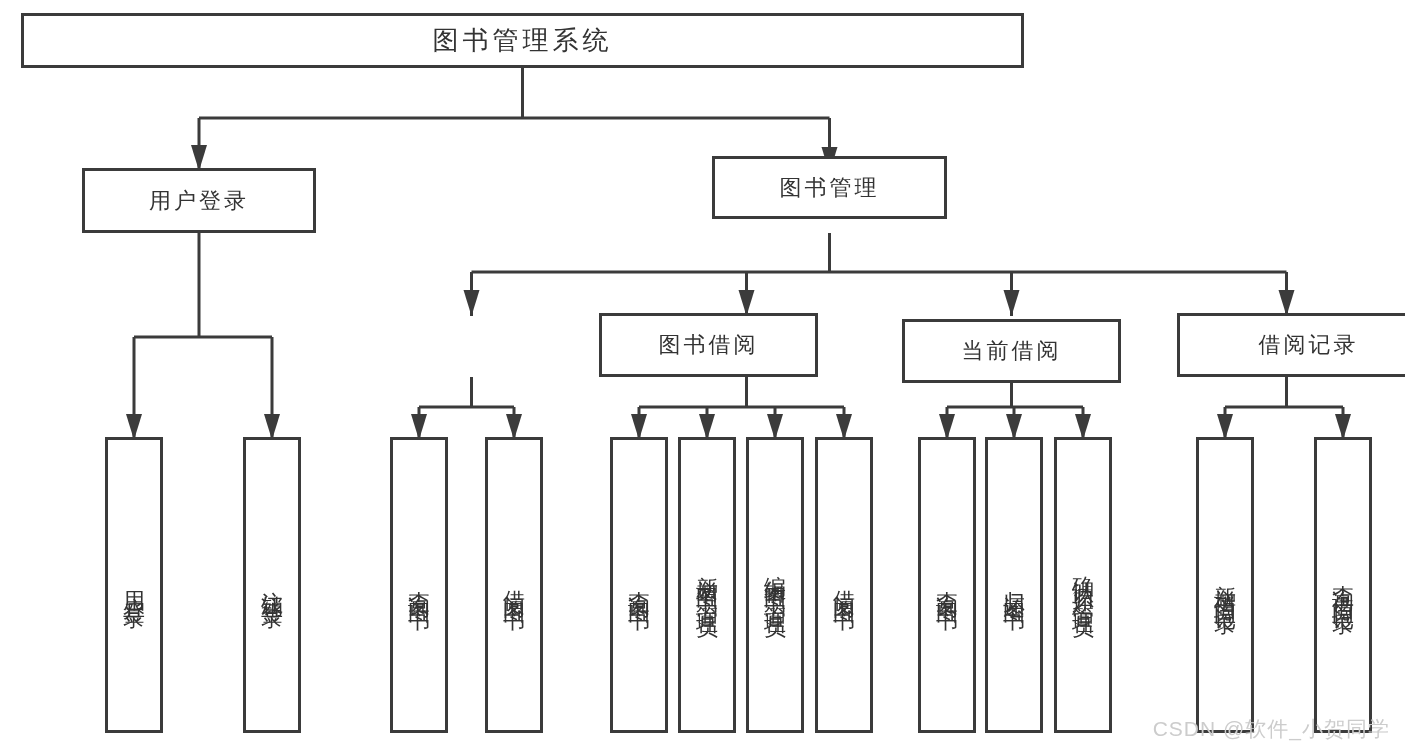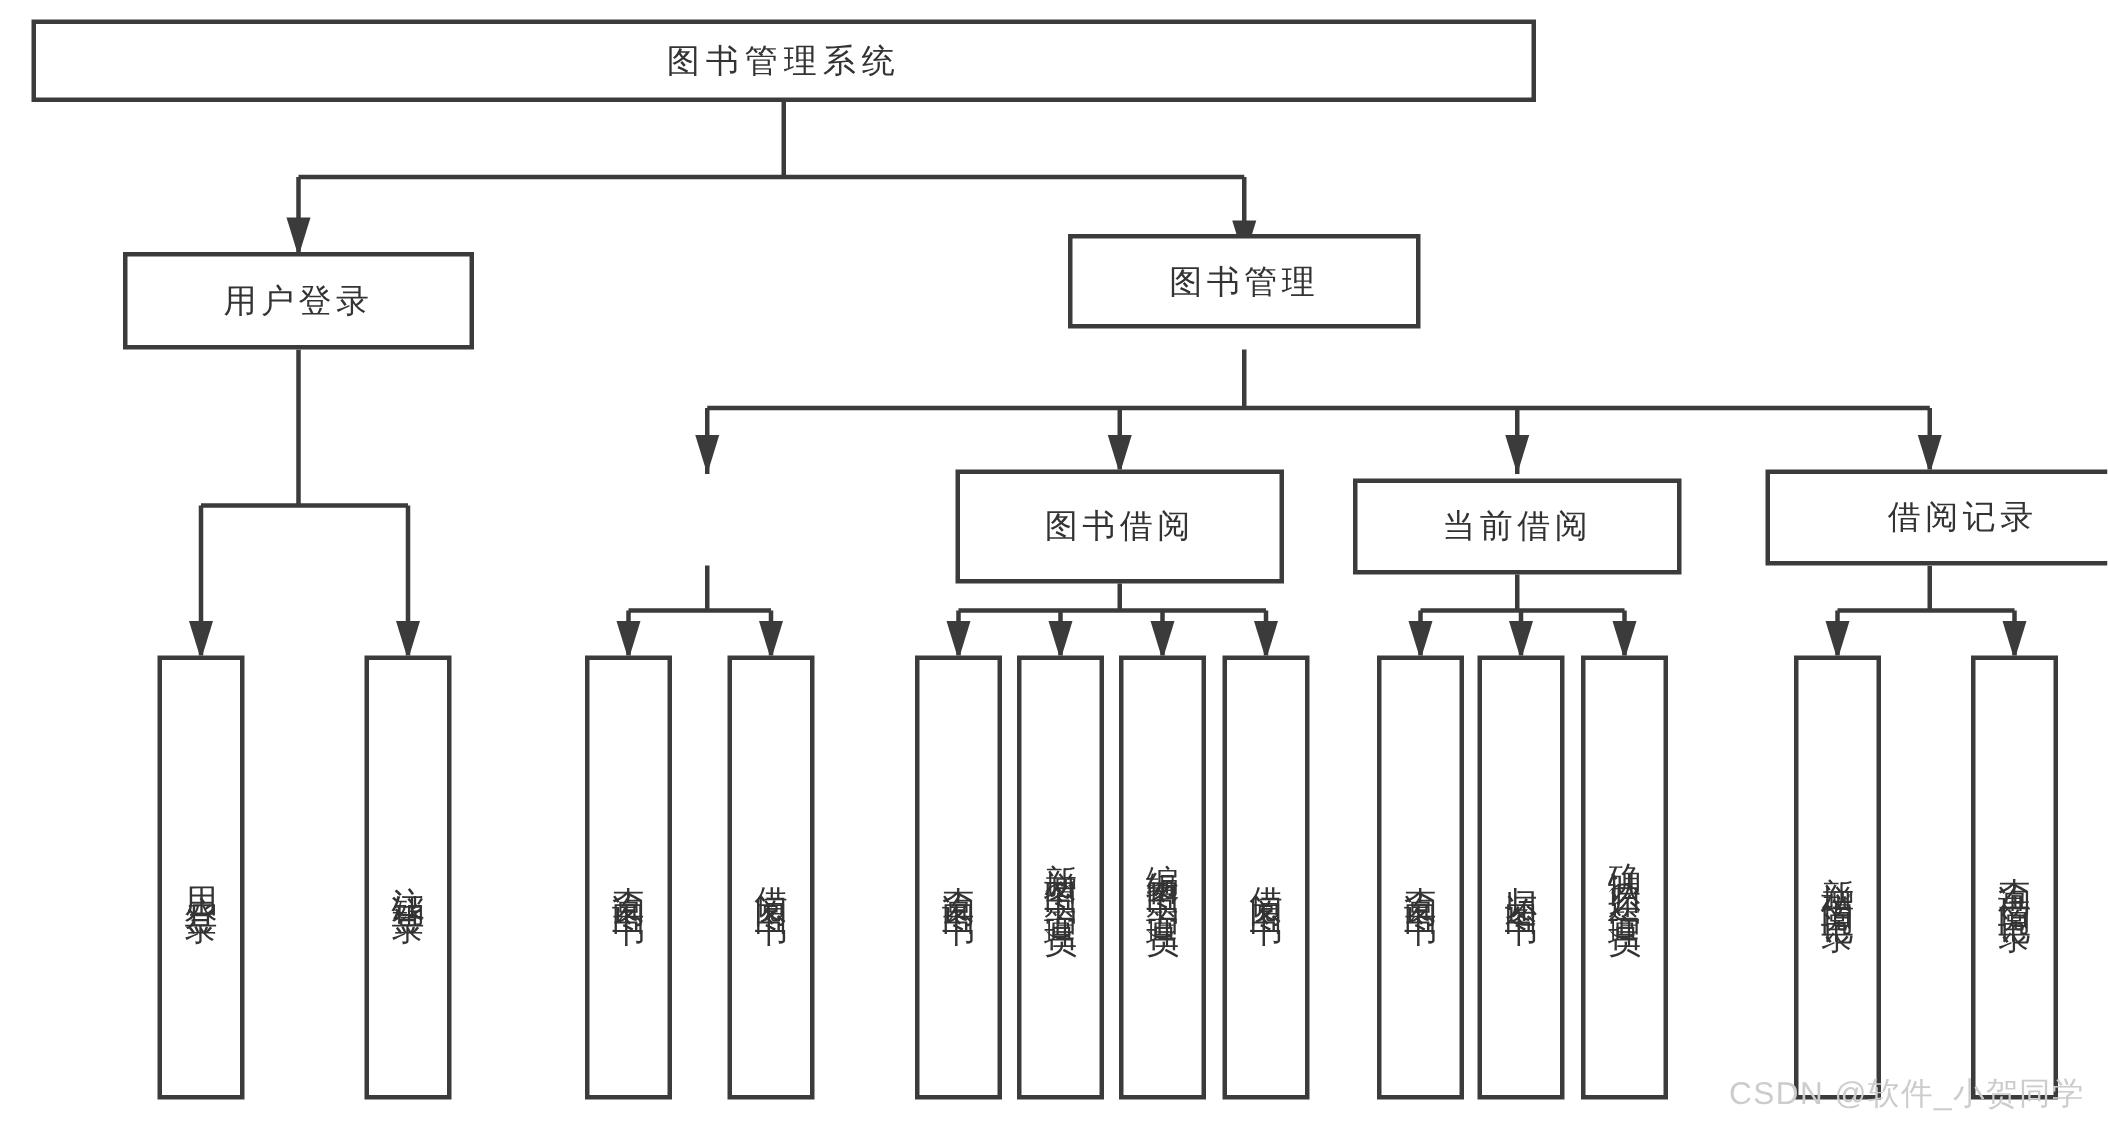--- a/index.html
+++ b/index.html
@@ -13,21 +13,21 @@
   .stage{position:relative;width:1405px;height:747px;background:#ffffff;overflow:hidden;}
   .connectors{position:absolute;left:0;top:0;}
   .cline{fill:none;stroke:var(--line);stroke-width:3;}
   .ahead{fill:var(--line);stroke:none;}
   .node{
     position:absolute;box-sizing:border-box;
     background:var(--box-bg);border:3px solid var(--line);
     display:flex;align-items:center;justify-content:center;
     color:var(--text);font-size:22px;letter-spacing:3px;white-space:nowrap;
   }
-  .root-node{font-size:22px;letter-spacing:4px;}
+  .root-node{font-size:26px;letter-spacing:4px;}
   .leaf{
     position:absolute;top:437px;height:296px;width:58px;box-sizing:border-box;
     background:var(--box-bg);border:3px solid var(--line);
     display:flex;align-items:center;justify-content:center;
   }
   .vtext{
     writing-mode:vertical-rl;text-orientation:mixed;
     font-size:22px;letter-spacing:6px;color:var(--text);line-height:1;
   }
   .watermark{
@@ -81,21 +81,21 @@
     <span>图书管理系统</span>
   </div>
 
   <div class="node" style="left:82px;top:168px;width:234px;height:65px">
     <span>用户登录</span>
   </div>
   <div class="node" style="left:712px;top:156px;width:235px;height:63px">
     <span>图书管理</span>
   </div>
 
-  <div class="node" style="left:637px;top:313px;width:219px;height:76px">
+  <div class="node" style="left:599px;top:313px;width:219px;height:64px">
     <span>图书借阅</span>
   </div>
   <div class="node" style="left:902px;top:319px;width:219px;height:64px">
     <span>当前借阅</span>
   </div>
   <div class="node" style="left:1177px;top:313px;width:263px;height:64px">
     <span>借阅记录</span>
   </div>
 
   <div class="leaf" style="left:105px">

